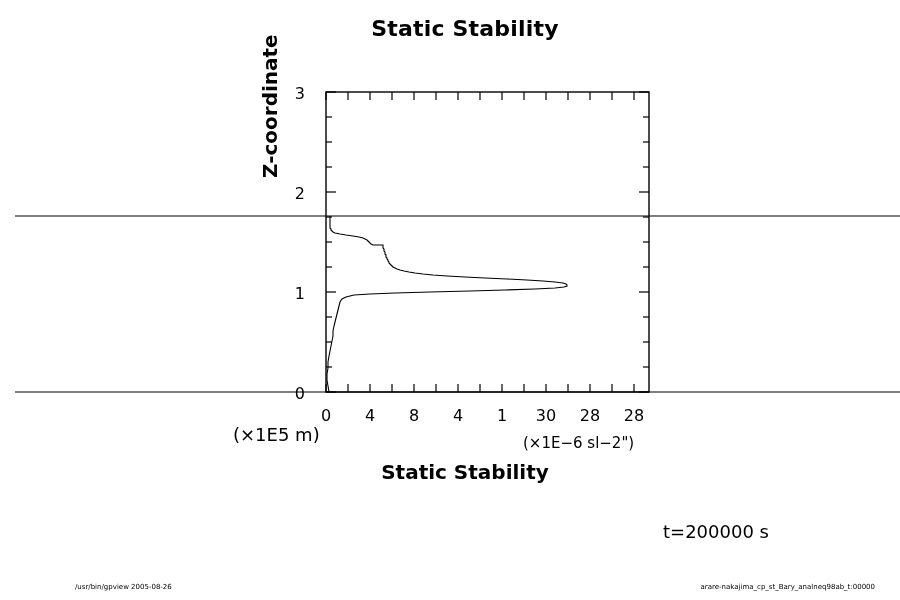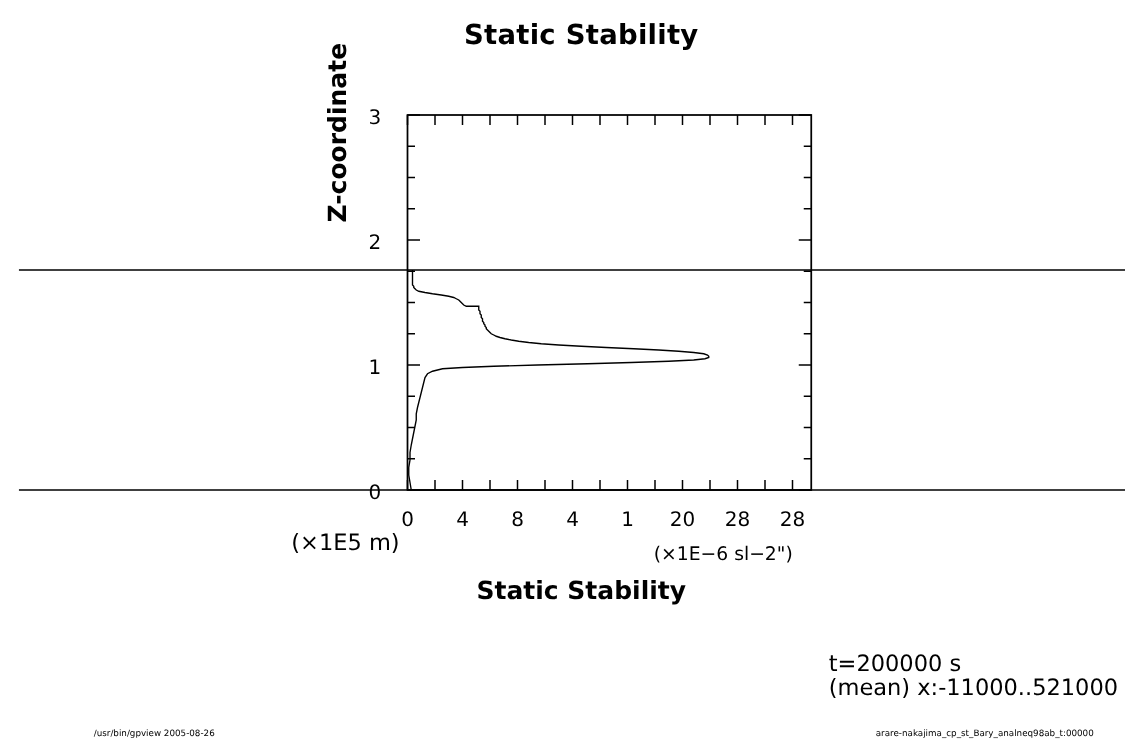--- a/index.html
+++ b/index.html
@@ -117,21 +117,21 @@
   <div class="tick-label-y" style="left:264px; top:384px;">0</div>
   <div class="tick-label-y" style="left:264px; top:284px;">1</div>
   <div class="tick-label-y" style="left:264px; top:184px;">2</div>
   <div class="tick-label-y" style="left:264px; top:84px;">3</div>
 
   <div class="tick-label-x" style="left:296px; top:406px;">0</div>
   <div class="tick-label-x" style="left:340px; top:406px;">4</div>
   <div class="tick-label-x" style="left:384px; top:406px;">8</div>
   <div class="tick-label-x" style="left:428px; top:406px;">4</div>
   <div class="tick-label-x" style="left:472px; top:406px;">1</div>
-  <div class="tick-label-x" style="left:516px; top:406px;">20</div>
+  <div class="tick-label-x" style="left:516px; top:406px;">30</div>
   <div class="tick-label-x" style="left:560px; top:406px;">28</div>
   <div class="tick-label-x" style="left:604px; top:406px;">28</div>
 
   <svg width="900" height="600">
 
     <rect x="311" y="92" width="323" height="300" fill="none" stroke="#000" stroke-width="1.4"></rect>
 
     <g stroke="#000" stroke-width="1.2">
       <line x1="311" y1="92" x2="311" y2="100"></line>
       <line x1="333" y1="92" x2="333" y2="100"></line>
@@ -211,17 +211,16 @@
          L 371,255 L 370,254 L 370,253 L 370,252 L 369,251 L 369,250
          L 369,249 L 368,248 L 368,247 L 368,246 L 368,245
          L 358,245 L 356,244 L 355,243 L 354,242 L 353,241 L 352,240
          L 350,239 L 348,238 L 344,237 L 338,236 L 331,235 L 325,234
          L 320,233 L 318,232 L 317,231 L 316,230 L 316,229 L 315,228
          L 315,227 L 315,226 L 315,225 L 315,224 L 315,223 L 315,222
          L 315,221 L 315,220 L 315,219 L 315,218 L 315,217 L 315,216"></path>
   </svg>
 
   <div class="annot line1">t=200000 s</div>
-  <div class="annot line2">(mean) x:-11000..521000</div>
 
   <div class="footer-left">/usr/bin/gpview 2005-08-26</div>
   <div class="footer-right">arare-nakajima_cp_st_Bary_analneq98ab_t:00000</div>
 </div>
 
 </body></html>

